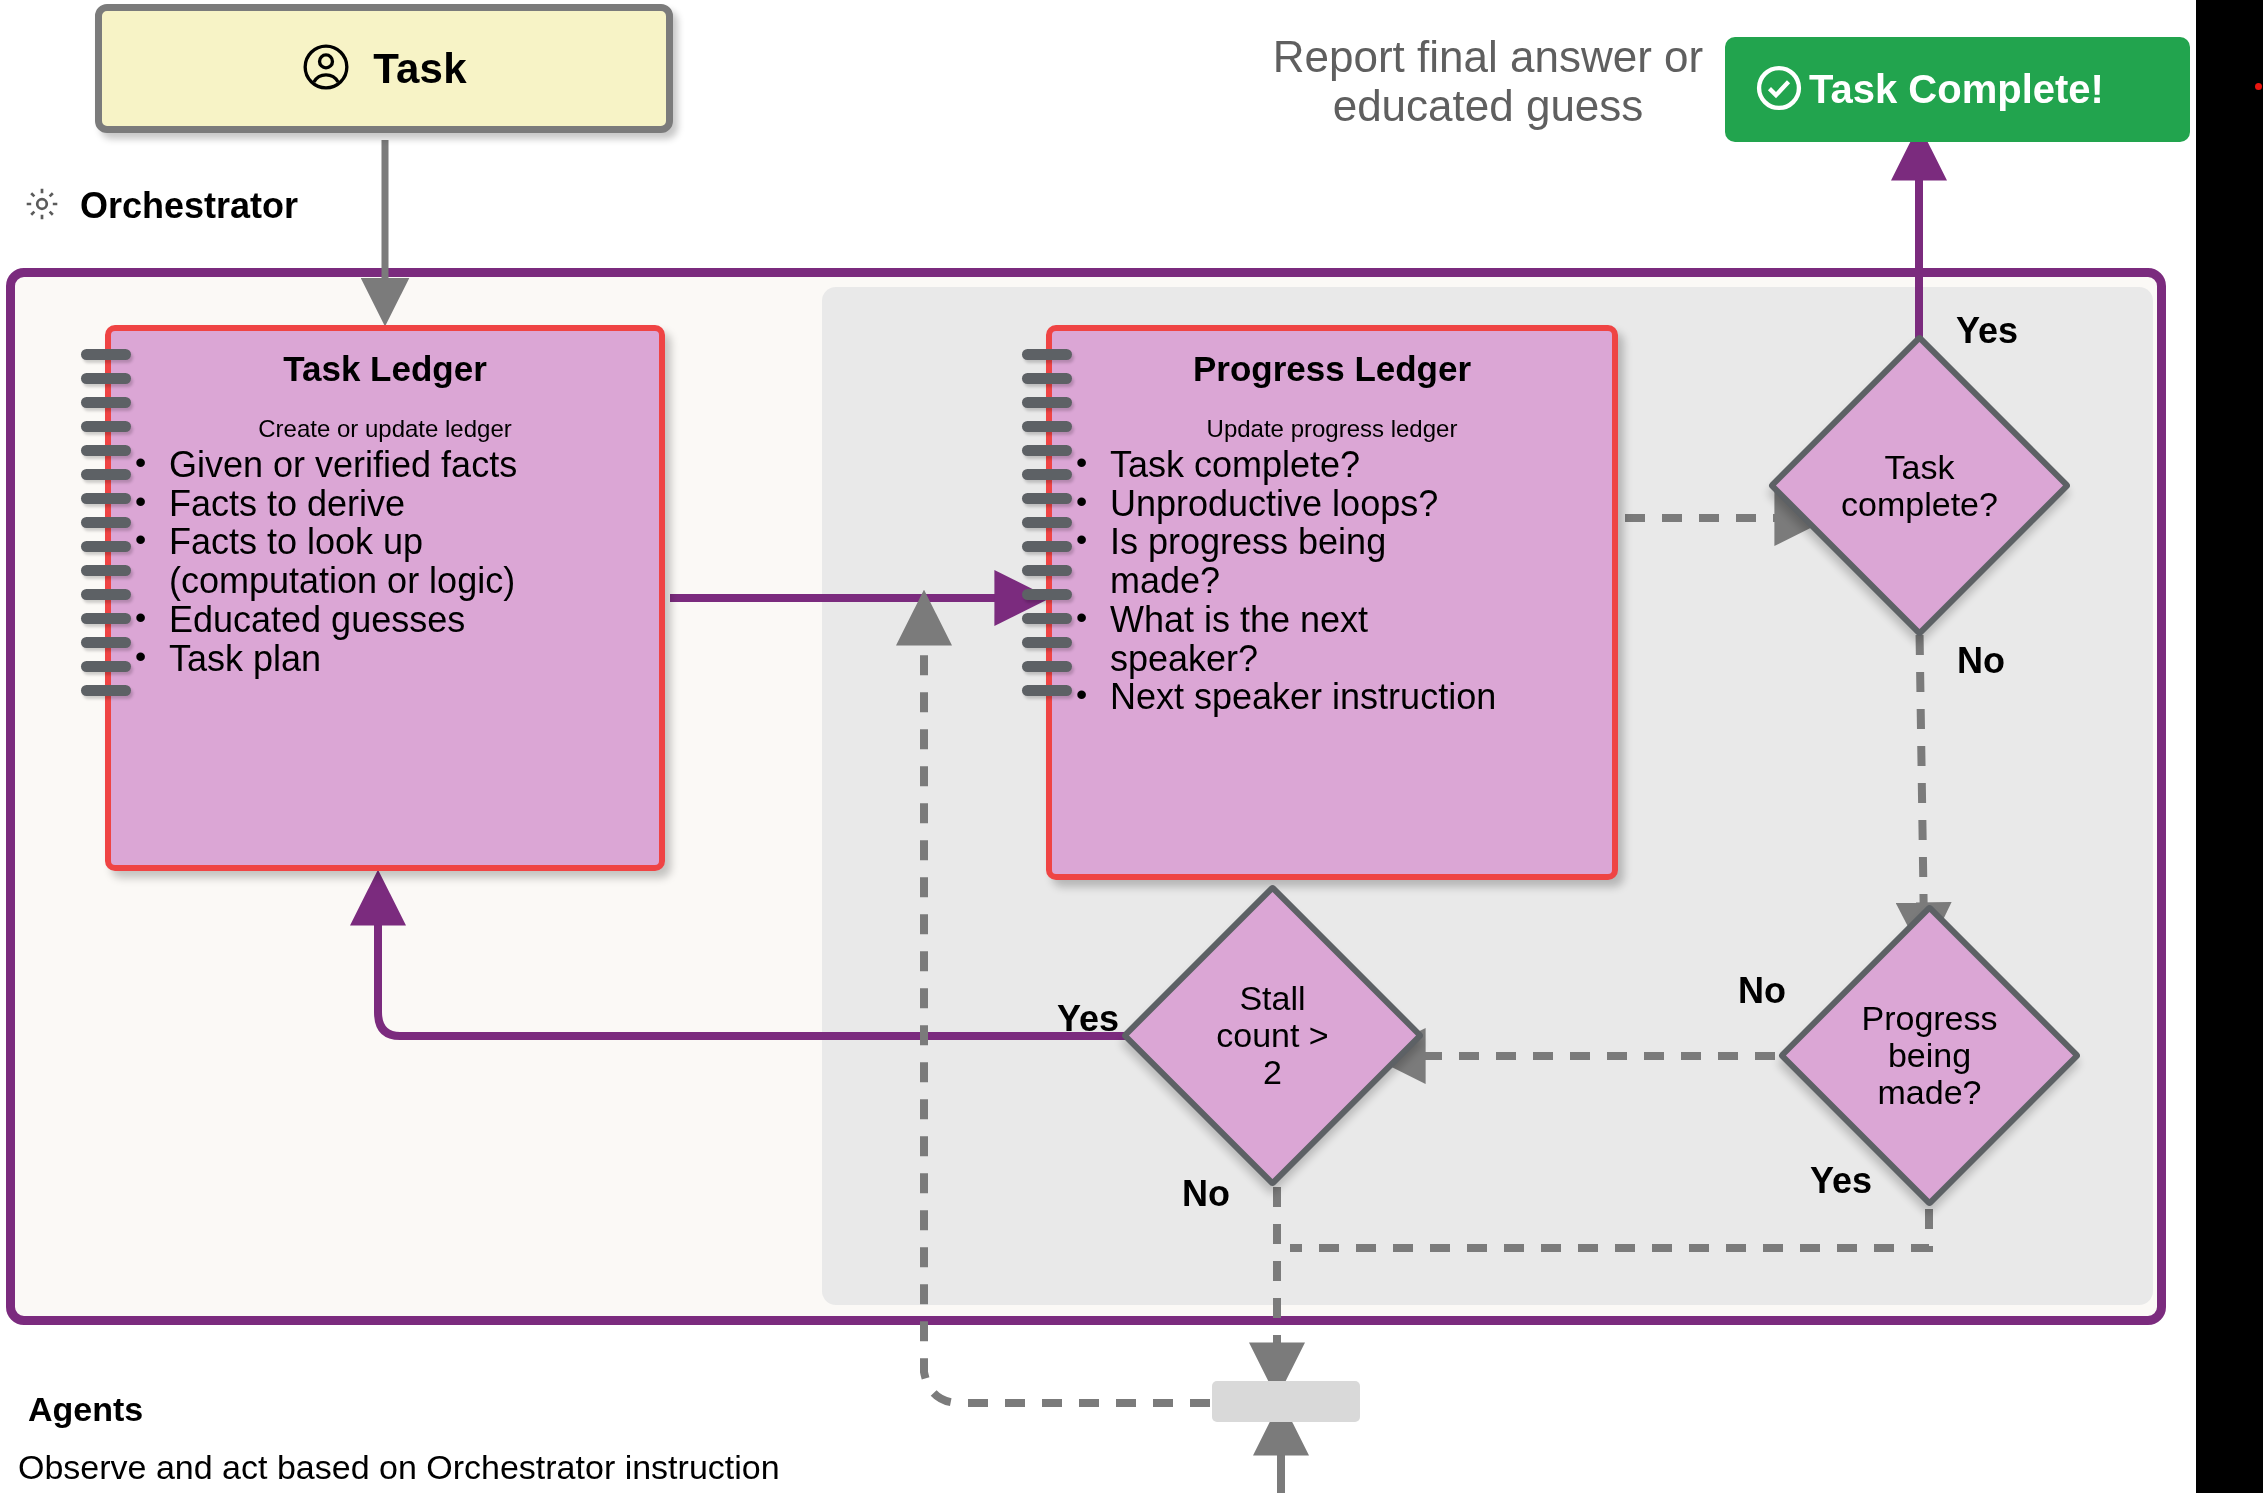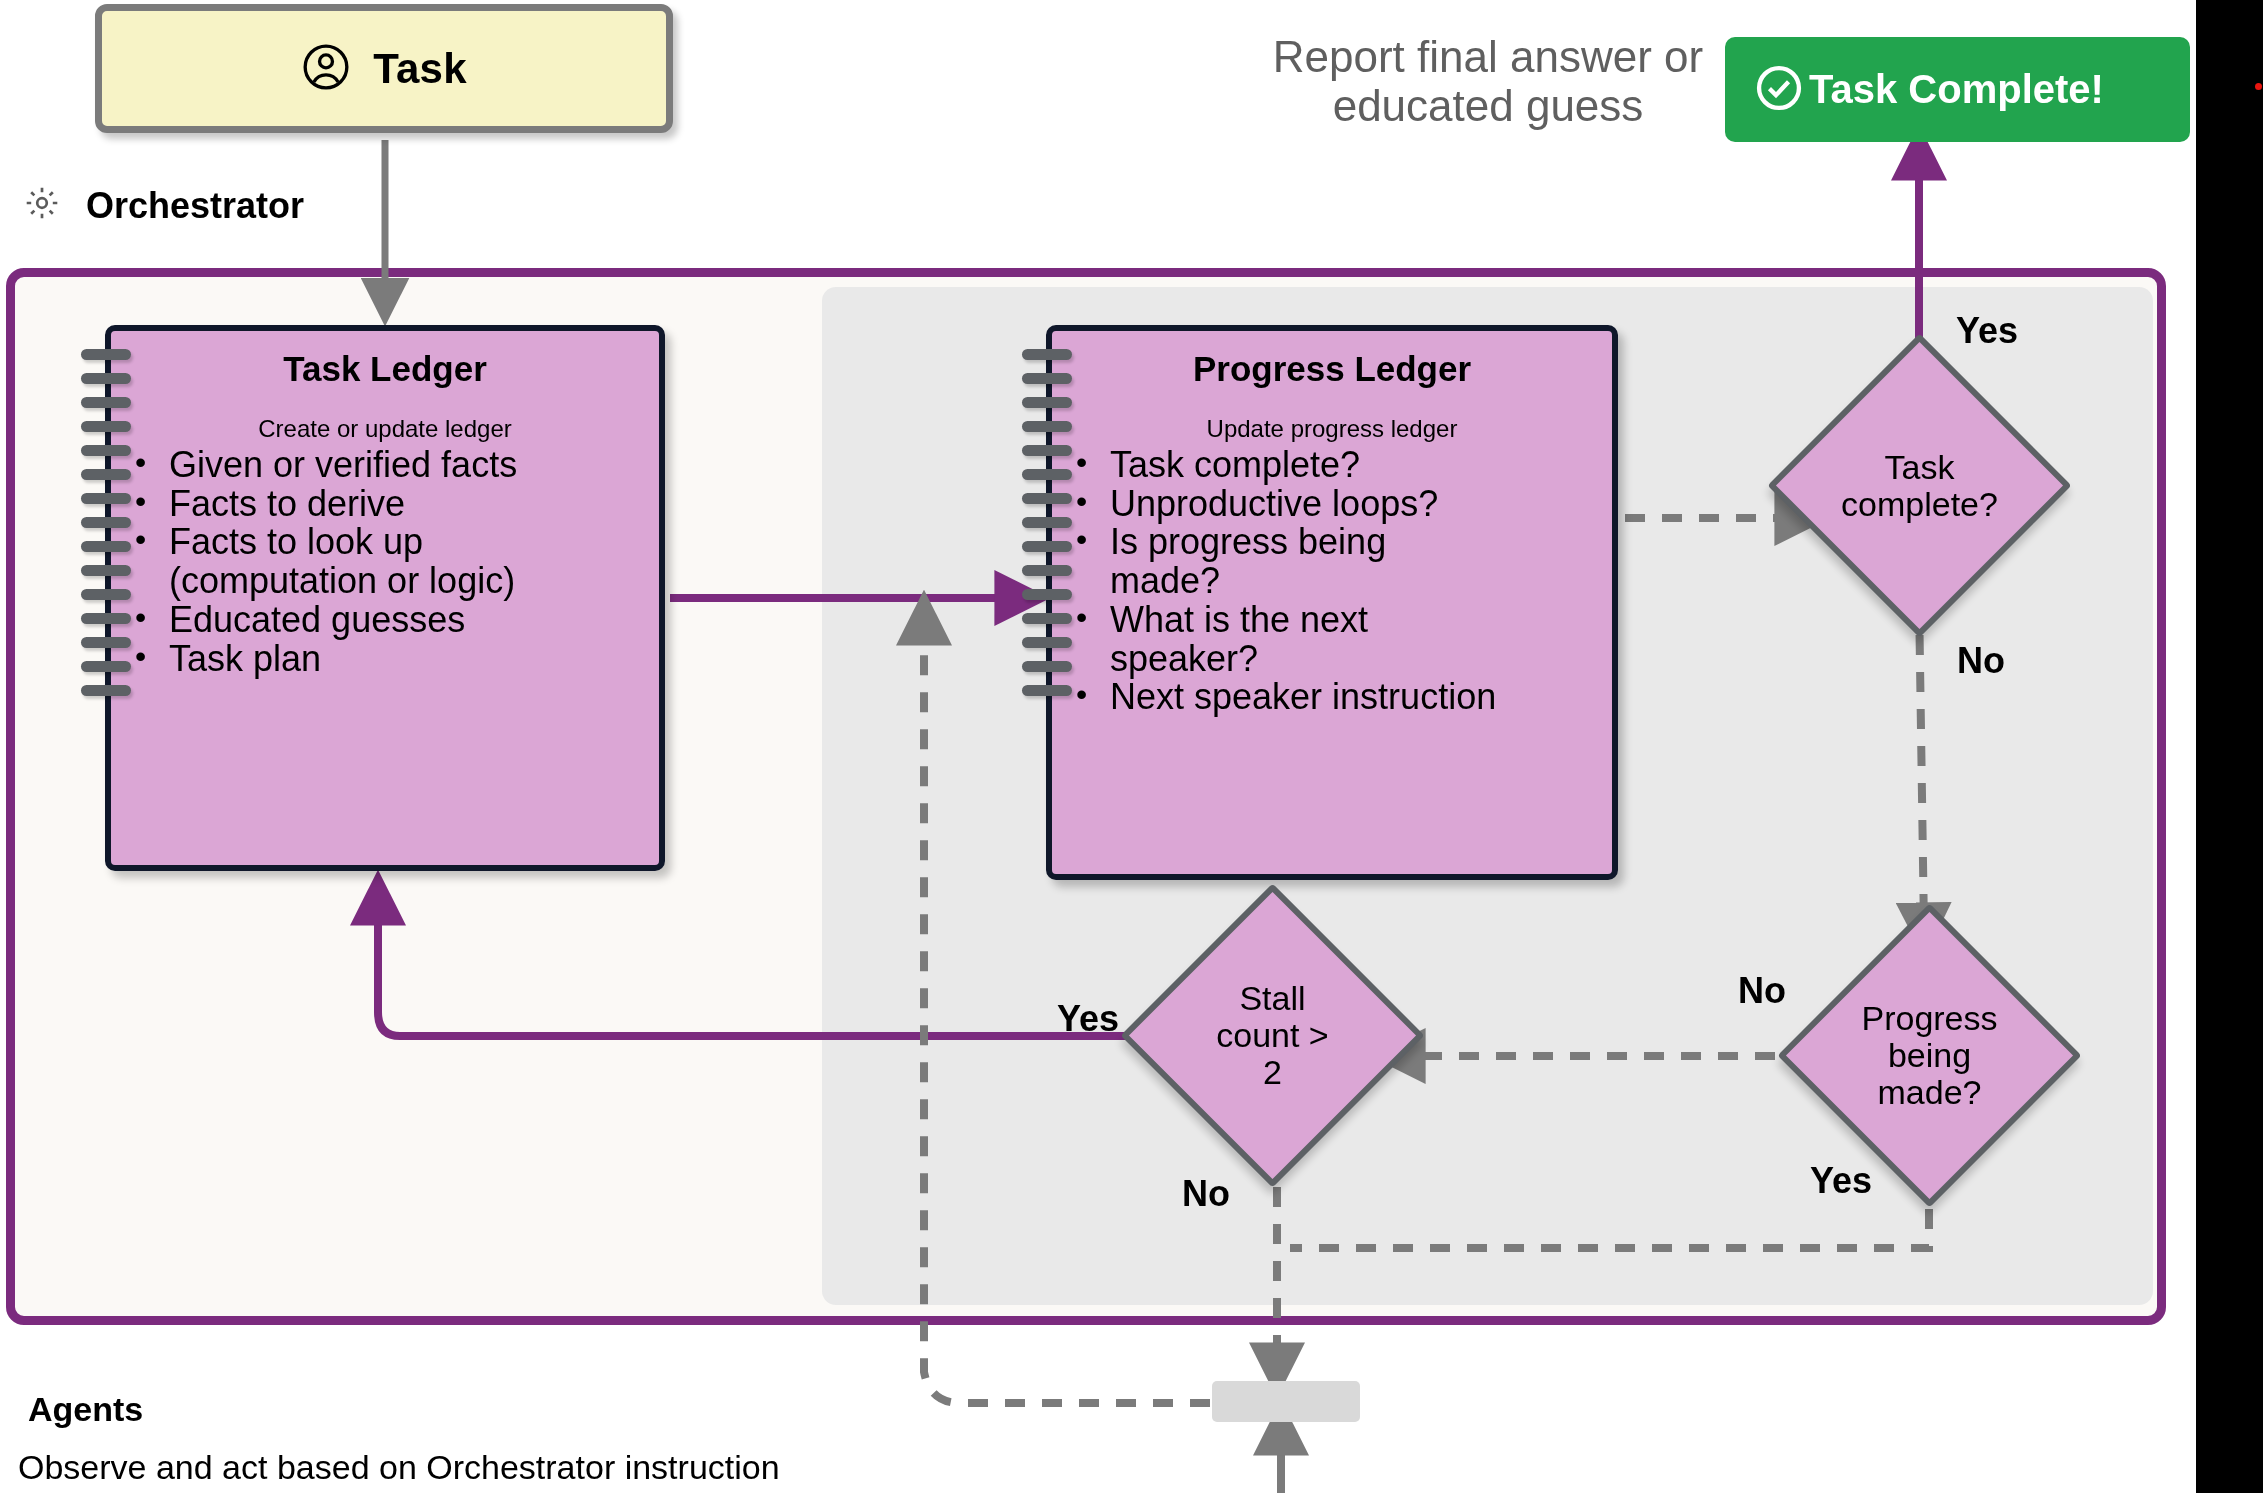--- a/index.html
+++ b/index.html
@@ -13,36 +13,36 @@
   
   .task-card{
     position:absolute;left:95px;top:4px;width:578px;height:129px;
     background:#f7f3c6;border:7px solid #7b7b7b;border-radius:12px;
     box-shadow:5px 6px 7px rgba(0,0,0,.22);
     display:flex;align-items:center;justify-content:center;gap:22px;box-sizing:border-box;
   }
   .task-card .lbl{font-size:42px;font-weight:bold;color:#000;letter-spacing:.2px;}
 
   
-  .orch-label{position:absolute;left:24px;top:185px;display:flex;align-items:flex-start;gap:26px;}
+  .orch-label{position:absolute;left:24px;top:185px;display:flex;align-items:center;gap:20px;}
   .orch-label .txt{font-size:36px;font-weight:bold;color:#000;}
 
   
   .orch-box{
     position:absolute;left:6px;top:268px;width:2160px;height:1057px;
     background:#fbf9f6;border:9px solid #7b2b7e;border-radius:18px;box-sizing:border-box;
   }
   .inner-panel{
     position:absolute;left:822px;top:287px;width:1331px;height:1018px;
     background:#e9e9e9;border-radius:14px;
   }
 
   
   .ledger{
-    position:absolute;background:#dba6d5;border:6px solid #0f172a;border-radius:10px;
+    position:absolute;background:#dba6d5;border:6px solid #ef4444;border-radius:10px;
     box-shadow:6px 7px 9px rgba(0,0,0,.22);box-sizing:border-box;
   }
   .ledger .title{font-size:35px;font-weight:bold;color:#000;text-align:center;margin:18px 0 0 0;}
   .ledger .sub{font-size:24px;color:#000;text-align:center;margin:26px 0 4px 0;}
   .ledger ul{margin:0;padding:0 8px 0 54px;list-style:none;}
   .ledger li{font-size:36px;color:#000;line-height:1.02;position:relative;padding-left:4px;margin-bottom:2px;}
   .ledger li::before{content:"\2022";position:absolute;left:-30px;top:-1px;font-size:32px;}
   .ledger li.cont::before{content:"";}
   .spiral{position:absolute;left:-30px;top:18px;width:50px;height:calc(100% - 36px);}
   .spiral i{display:block;width:50px;height:11px;background:#5d6165;border-radius:6px;margin-bottom:13px;

